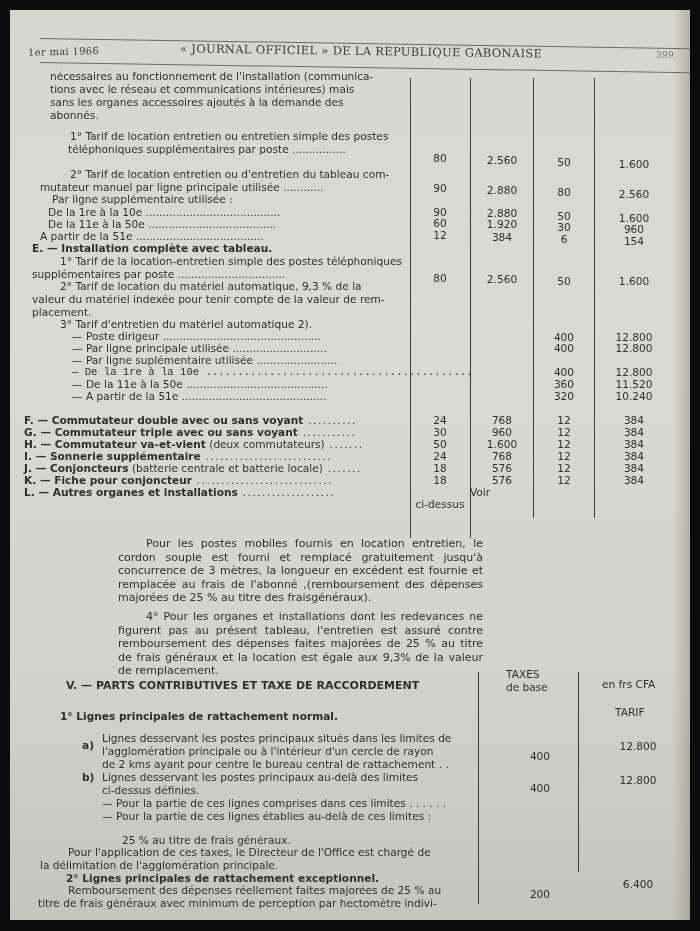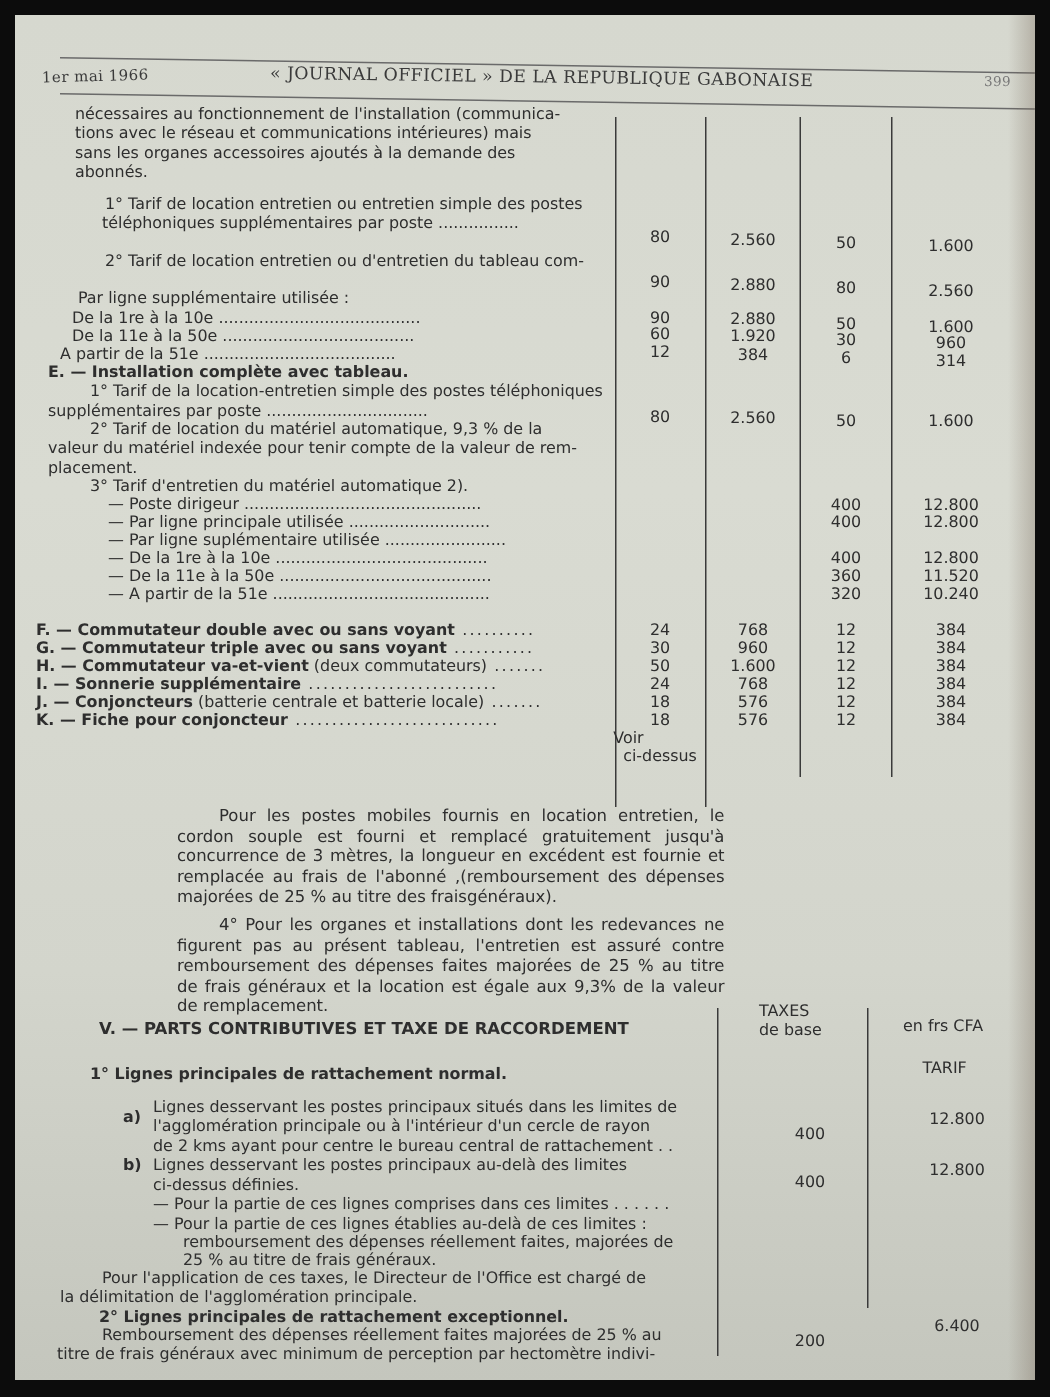--- a/index.html
+++ b/index.html
@@ -50,20 +50,21 @@
   <div class="abs t" style="left:40px;top:99px;">abonnés.</div>
 
   <div class="abs t" style="left:60px;top:120px;">1° Tarif de location entretien ou entretien simple des postes</div>
   <div class="abs t" style="left:30px;top:133px;margin-left:28px;">téléphoniques supplémentaires par poste ................</div>
   <div class="num" style="left:400px;top:142px;">80</div>
   <div class="num" style="left:462px;top:144px;">2.560</div>
   <div class="num" style="left:524px;top:146px;">50</div>
   <div class="num" style="left:594px;top:148px;">1.600</div>
 
   <div class="abs t" style="left:60px;top:158px;">2° Tarif de location entretien ou d'entretien du tableau com-</div>
+  <div class="abs t" style="left:30px;top:171px;">mutateur manuel par ligne principale utilisée ............</div>
   <div class="num" style="left:400px;top:172px;">90</div>
   <div class="num" style="left:462px;top:174px;">2.880</div>
   <div class="num" style="left:524px;top:176px;">80</div>
   <div class="num" style="left:594px;top:178px;">2.560</div>
 
   <div class="abs t" style="left:42px;top:183px;">Par ligne supplémentaire utilisée :</div>
 
   <div class="abs t" style="left:38px;top:196px;">De la 1re à la 10e ........................................</div>
   <div class="num" style="left:400px;top:196px;">90</div>
   <div class="num" style="left:462px;top:197px;">2.880</div>
@@ -73,21 +74,21 @@
   <div class="abs t" style="left:38px;top:208px;">De la 11e à la 50e ......................................</div>
   <div class="num" style="left:400px;top:207px;">60</div>
   <div class="num" style="left:462px;top:208px;">1.920</div>
   <div class="num" style="left:524px;top:211px;">30</div>
   <div class="num" style="left:594px;top:213px;">960</div>
 
   <div class="abs t" style="left:30px;top:220px;">A partir de la 51e ......................................</div>
   <div class="num" style="left:400px;top:219px;">12</div>
   <div class="num" style="left:462px;top:221px;">384</div>
   <div class="num" style="left:524px;top:223px;">6</div>
-  <div class="num" style="left:594px;top:225px;">314</div>
+  <div class="num" style="left:594px;top:225px;">154</div>
 
   <div class="abs t b" style="left:22px;top:232px;">E. — Installation complète avec tableau.</div>
   <div class="abs t" style="left:50px;top:245px;">1° Tarif de la location-entretien simple des postes téléphoniques</div>
   <div class="abs t" style="left:22px;top:258px;">supplémentaires par poste ................................</div>
   <div class="num" style="left:400px;top:262px;">80</div>
   <div class="num" style="left:462px;top:263px;">2.560</div>
   <div class="num" style="left:524px;top:265px;">50</div>
   <div class="num" style="left:594px;top:265px;">1.600</div>
 
   <div class="abs t" style="left:50px;top:270px;">2° Tarif de location du matériel automatique, 9,3 % de la</div>
@@ -98,21 +99,21 @@
   <div class="abs t" style="left:62px;top:320px;">— Poste dirigeur ...............................................</div>
   <div class="num" style="left:524px;top:321px;">400</div>
   <div class="num" style="left:594px;top:321px;">12.800</div>
 
   <div class="abs t" style="left:62px;top:332px;">— Par ligne principale utilisée ............................</div>
   <div class="num" style="left:524px;top:332px;">400</div>
   <div class="num" style="left:594px;top:332px;">12.800</div>
 
   <div class="abs t" style="left:62px;top:344px;">— Par ligne suplémentaire utilisée ........................</div>
 
-  <div class="abs t" style="left:62px;top:356px;">— De la 1re à la 10e ..........................................</div>
+  <div class="abs t" style="left:62px;top:356px;font-family:Liberation Mono, monospace;">— De la 1re à la 10e ..........................................</div>
   <div class="num" style="left:524px;top:356px;">400</div>
   <div class="num" style="left:594px;top:356px;">12.800</div>
 
   <div class="abs t" style="left:62px;top:368px;">— De la 11e à la 50e ..........................................</div>
   <div class="num" style="left:524px;top:368px;">360</div>
   <div class="num" style="left:594px;top:368px;">11.520</div>
 
   <div class="abs t" style="left:62px;top:380px;">— A partir de la 51e ...........................................</div>
   <div class="num" style="left:524px;top:380px;">320</div>
   <div class="num" style="left:594px;top:380px;">10.240</div>
@@ -146,21 +147,22 @@
   <div class="num" style="left:462px;top:452px;">576</div>
   <div class="num" style="left:524px;top:452px;">12</div>
   <div class="num" style="left:594px;top:452px;">384</div>
 
   <div class="abs t" style="left:14px;top:464px;"><span class="b">K. — Fiche pour conjoncteur</span><span class="dots"> ............................</span></div>
   <div class="num" style="left:400px;top:464px;">18</div>
   <div class="num" style="left:462px;top:464px;">576</div>
   <div class="num" style="left:524px;top:464px;">12</div>
   <div class="num" style="left:594px;top:464px;">384</div>
 
-  <div class="num" style="left:379px;top:476px;">Voir</div>
+  <div class="abs t" style="left:14px;top:476px;"><span class="b">L. — Autres organes et installations</span><span class="dots"> ...................</span></div>
+  <div class="num" style="left:400px;top:476px;padding-left:40px;">Voir</div>
   <div class="num" style="left:400px;top:488px;">ci-dessus</div>
 
   <div class="para" style="left:108px;top:527px;width:365px;text-indent:28px;">Pour les postes mobiles fournis en location entretien, le cordon souple est fourni et remplacé gratuitement jusqu'à concurrence de 3 mètres, la longueur en excédent est fournie et remplacée au frais de l'abonné ,(remboursement des dépenses majorées de 25 % au titre des fraisgénéraux).</div>
   <div class="para" style="left:108px;top:600px;width:365px;text-indent:28px;">4° Pour les organes et installations dont les redevances ne figurent pas au présent tableau, l'entretien est assuré contre remboursement des dépenses faites majorées de 25 % au titre de frais généraux et la location est égale aux 9,3% de la valeur de remplacement.</div>
 
   <div class="vline" style="left:468px;top:662px;height:232px;"></div>
   <div class="vline" style="left:568px;top:662px;height:200px;"></div>
 
   <div class="abs t b" style="left:56px;top:670px;font-size:11px;">V. — PARTS CONTRIBUTIVES ET TAXE DE RACCORDEMENT</div>
   <div class="abs t" style="left:496px;top:658px;">TAXES</div>
@@ -175,21 +177,20 @@
   <div class="abs t" style="left:92px;top:735px;">l'agglomération principale ou à l'intérieur d'un cercle de rayon</div>
   <div class="abs t" style="left:92px;top:748px;">de 2 kms ayant pour centre le bureau central de rattachement . .</div>
   <div class="num" style="left:500px;top:740px;">400</div>
   <div class="num" style="left:598px;top:730px;">12.800</div>
 
   <div class="abs t b" style="left:72px;top:761px;">b)</div>
   <div class="abs t" style="left:92px;top:761px;">Lignes desservant les postes principaux au-delà des limites</div>
   <div class="abs t" style="left:92px;top:774px;">ci-dessus définies.</div>
   <div class="abs t" style="left:92px;top:787px;">— Pour la partie de ces lignes comprises dans ces limites . . . . . .</div>
   <div class="abs t" style="left:92px;top:800px;">— Pour la partie de ces lignes établies au-delà de ces limites :</div>
-  <div class="abs t" style="left:112px;top:812px;">remboursement des dépenses réellement faites, majorées de</div>
   <div class="abs t" style="left:112px;top:824px;">25 % au titre de frais généraux.</div>
   <div class="num" style="left:500px;top:772px;">400</div>
   <div class="num" style="left:598px;top:764px;">12.800</div>
 
   <div class="abs t" style="left:58px;top:836px;">Pour l'application de ces taxes, le Directeur de l'Office est chargé de</div>
   <div class="abs t" style="left:30px;top:849px;">la délimitation de l'agglomération principale.</div>
 
   <div class="abs t b" style="left:56px;top:862px;">2° Lignes principales de rattachement exceptionnel.</div>
   <div class="abs t" style="left:58px;top:874px;">Remboursement des dépenses réellement faites majorées de 25 % au</div>
   <div class="abs t" style="left:28px;top:887px;">titre de frais généraux avec minimum de perception par hectomètre indivi-</div>

